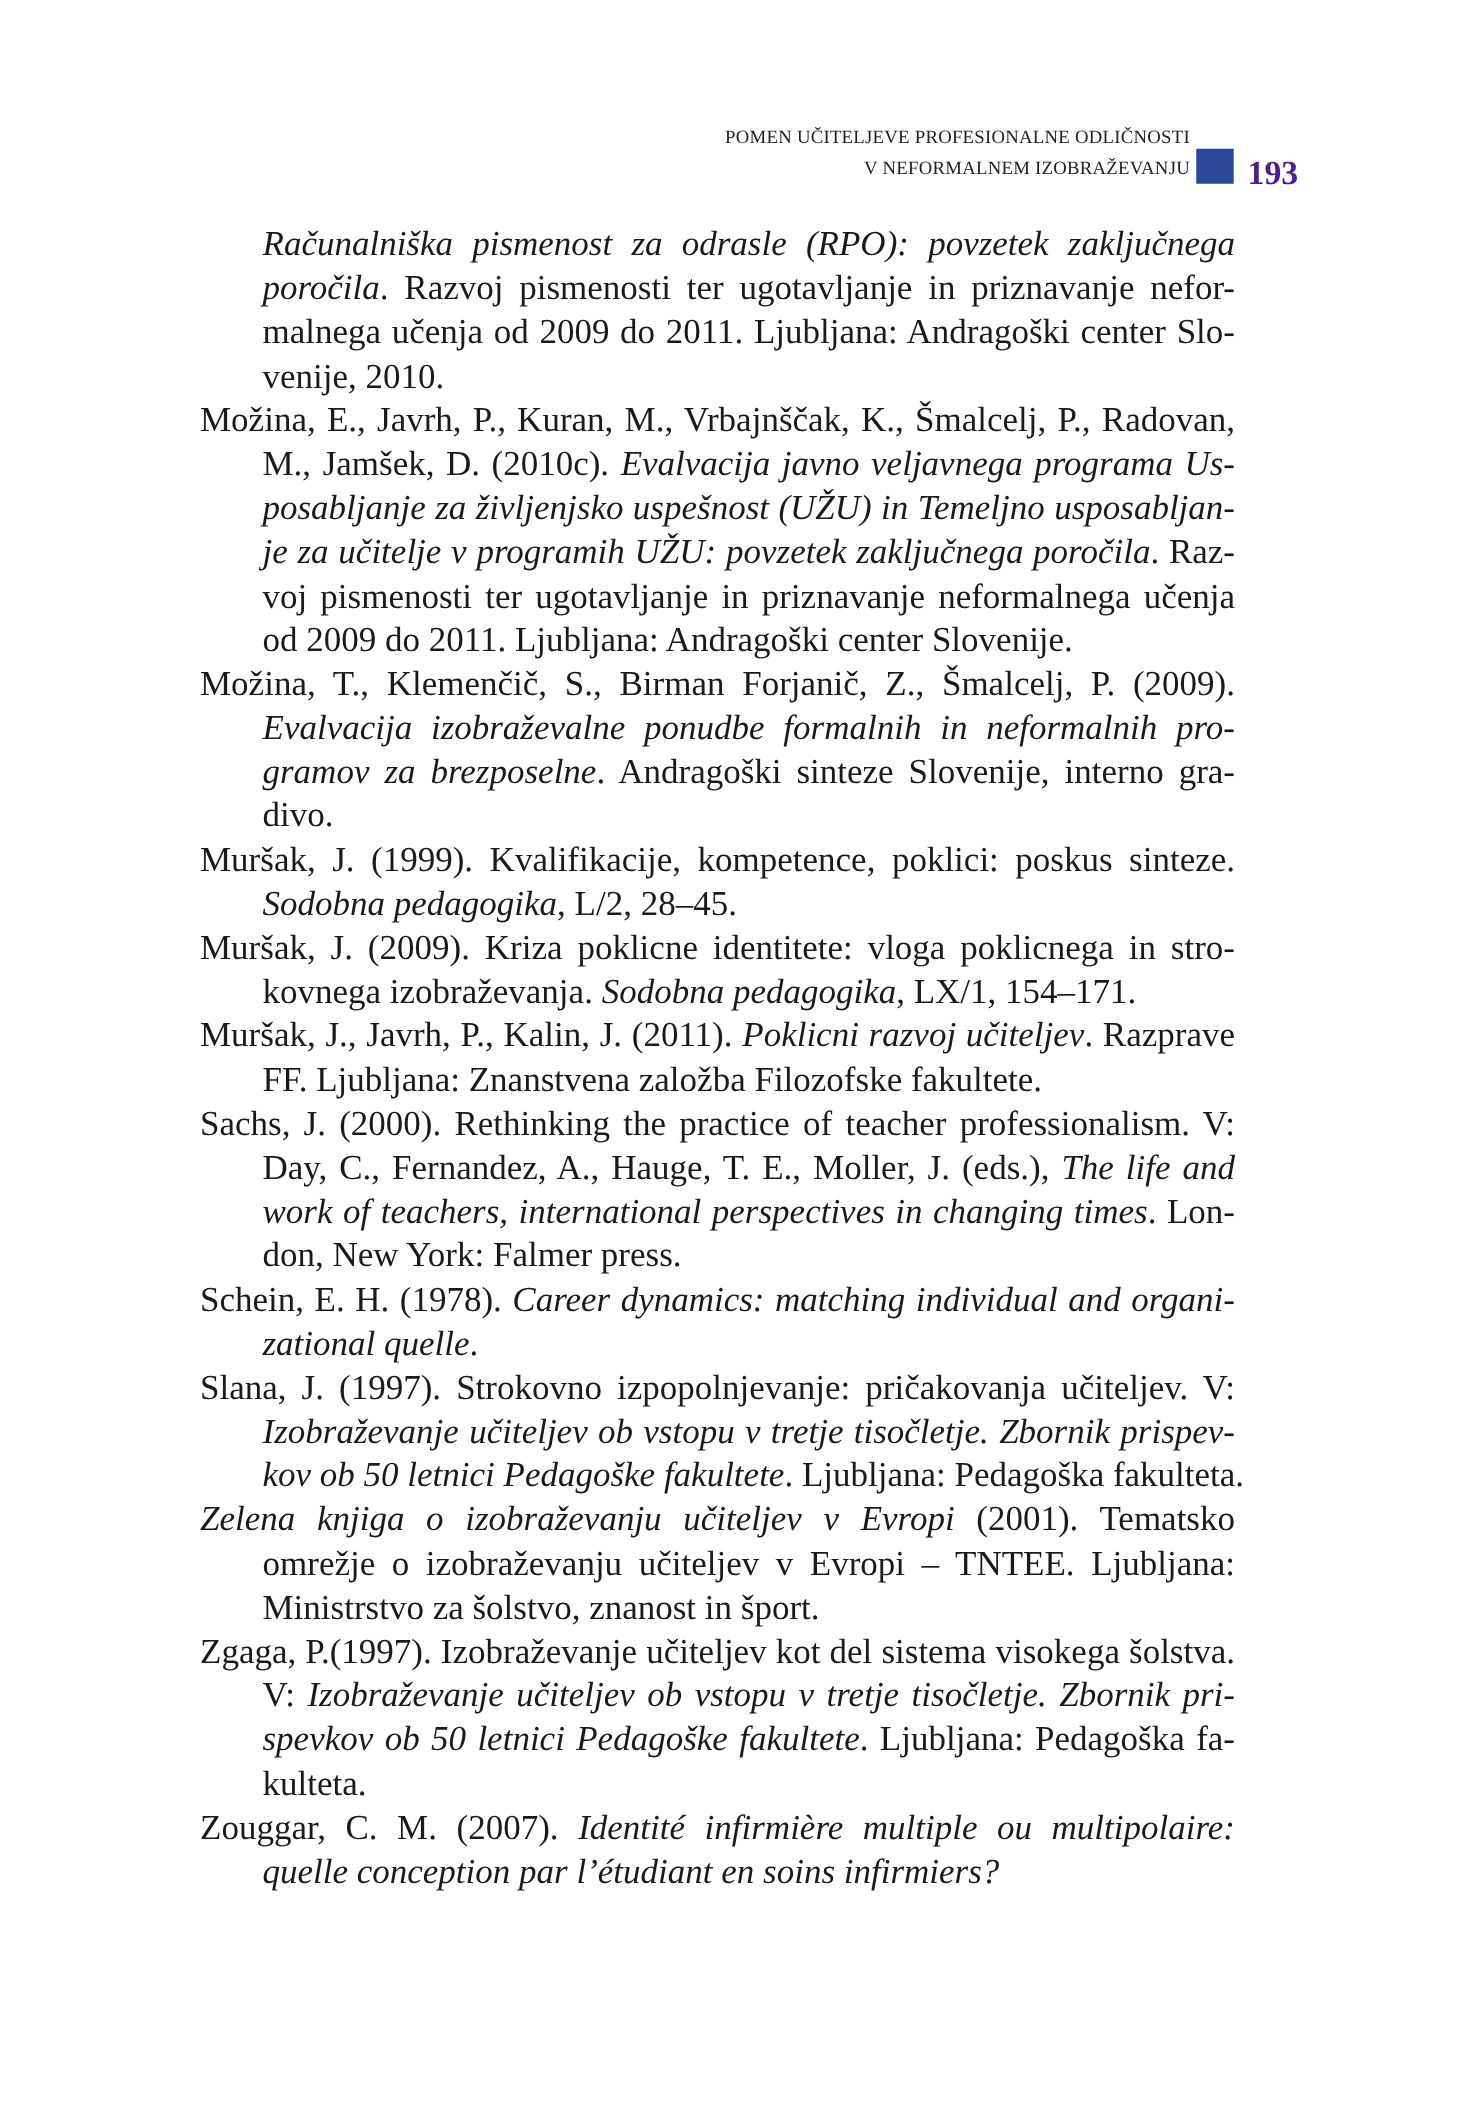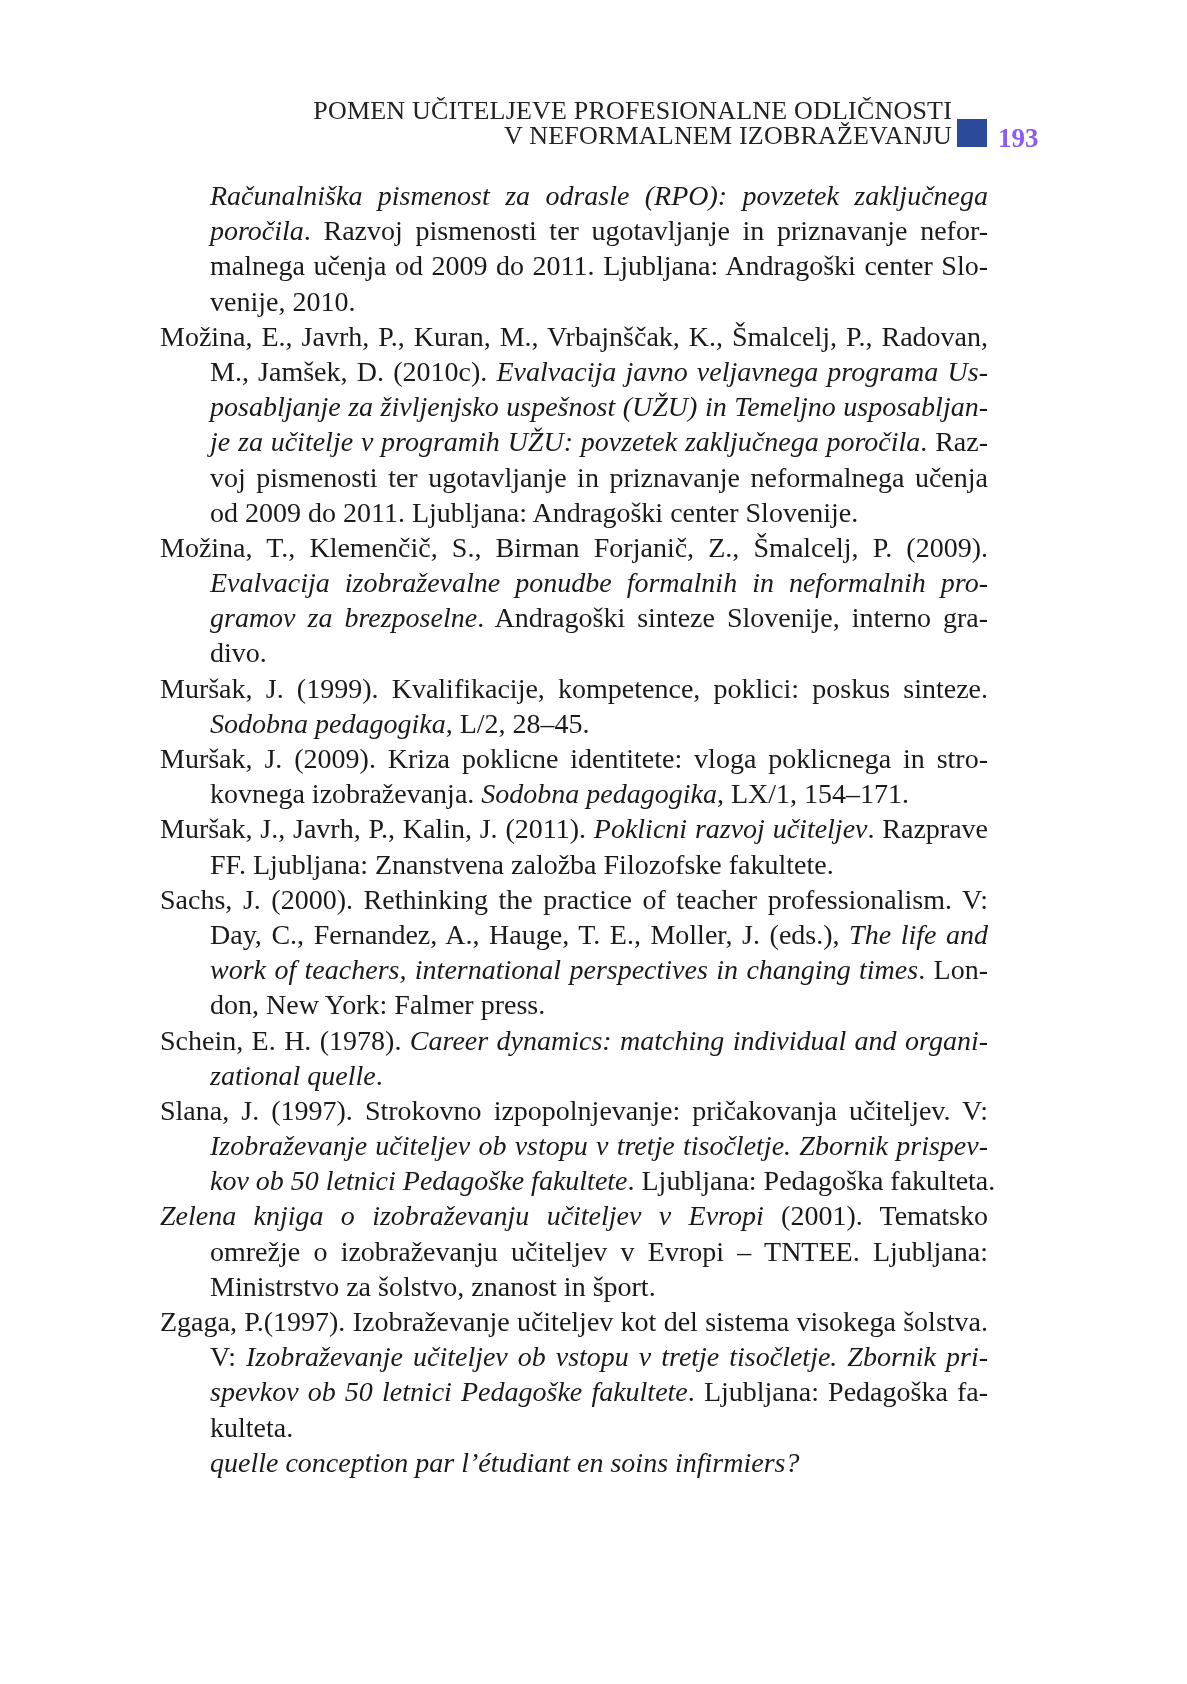--- a/index.html
+++ b/index.html
@@ -1,23 +1,23 @@
 <!DOCTYPE html>
 <html><head>
 <meta charset="utf-8">
 <style>
   html, body { margin: 0; padding: 0; background: #ffffff; }
   body { width: 1187px; height: 1684px; position: relative; overflow: hidden;
          font-family: "Liberation Serif", "DejaVu Serif", serif; color: #1a1a1a; }
   .running-head { position: absolute; right: 235px; top: 98px; text-align: right;
-                  font-size: 26px; line-height: 25px; letter-spacing: 0.2px; color: #222; }
+                  font-size: 15px; line-height: 25px; letter-spacing: 0.2px; color: #222; }
   .running-head div { white-space: nowrap; }
   .marker { position: absolute; left: 957px; top: 119px; width: 30px; height: 28px; background: #2b4a9a; }
   .page-number { position: absolute; left: 998px; top: 124px; font-size: 27px; font-weight: bold;
-                 line-height: 28px; color: #8b5cf6; }
+                 line-height: 28px; color: #4c1d95; }
   .refs { position: absolute; left: 160px; top: 178px; width: 828px; }
   .line { height: 35.2px; line-height: 35.2px; font-size: 28px; white-space: nowrap;
           text-align: justify; text-align-last: justify; overflow: visible; }
   .line.cont { padding-left: 50px; }
   .line.last { text-align-last: left; }
   .it { font-style: italic; }
 </style>
 </head>
 <body>
 
@@ -81,15 +81,16 @@
       <div class="line cont"><span>omrežje o izobraževanju učiteljev v Evropi – TNTEE. Ljubljana:</span></div>
       <div class="line cont last"><span>Ministrstvo za šolstvo, znanost in šport.</span></div>
     </div>
     <div>
       <div class="line"><span>Zgaga, P.(1997). Izobraževanje učiteljev kot del sistema visokega šolstva.</span></div>
       <div class="line cont"><span>V: </span><span class="it">Izobraževanje učiteljev ob vstopu v tretje tisočletje. Zbornik pri-</span></div>
       <div class="line cont"><span class="it">spevkov ob 50 letnici Pedagoške fakultete</span><span>. Ljubljana: Pedagoška fa-</span></div>
       <div class="line cont last"><span>kulteta.</span></div>
     </div>
     <div>
+      <div class="line"><span>Zouggar, C. M. (2007). </span><span class="it">Identité infirmière multiple ou multipolaire:</span></div>
       <div class="line cont last"><span class="it">quelle conception par l’étudiant en soins infirmiers?</span></div>
     </div>
   </div>
 
 </body></html>

